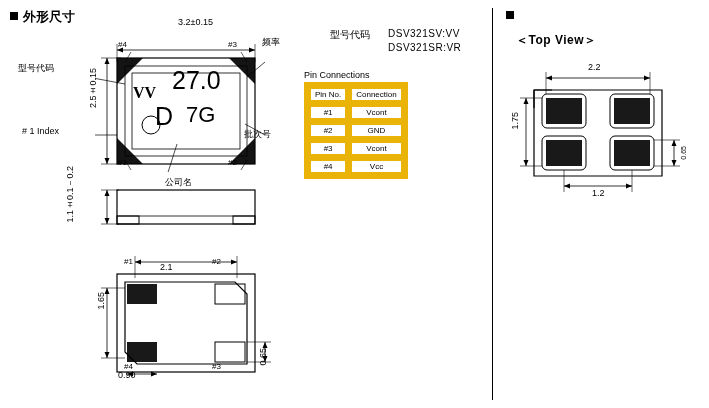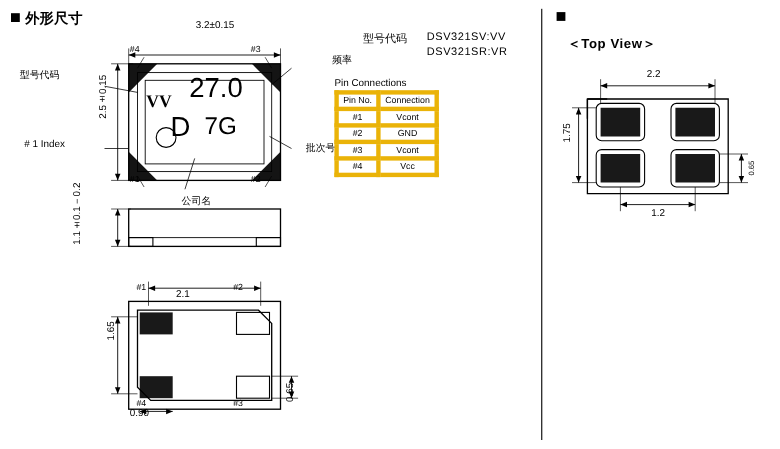--- a/index.html
+++ b/index.html
@@ -11,21 +11,21 @@
   .abs{position:absolute;}
   .ttl{font-size:13px;font-weight:bold;}
   .sq{display:inline-block;width:8px;height:8px;background:#000;margin-right:5px;vertical-align:1px;}
   .lbl{font-size:9px;white-space:nowrap;}
   .lbl8{font-size:8px;white-space:nowrap;}
   .lbl7{font-size:7px;white-space:nowrap;}
   .vert{writing-mode:vertical-rl;transform:rotate(180deg);}
   .divider{position:absolute;top:8px;bottom:8px;width:0;border-left:1px solid #000;}
   svg{display:block;}
   table.pin{border-collapse:collapse;font-size:8px;}
-  table.pin td,table.pin th{border:4px solid #eab308;padding:1px 4px;font-weight:normal;text-align:center;}
+  table.pin td,table.pin th{border:7px solid #eab308;padding:1px 4px;font-weight:normal;text-align:center;}
   .code{font-size:10px;white-space:nowrap;}
   .topview{font-size:12px;font-weight:bold;letter-spacing:0.5px;}
 </style>
 </head>
 <body>
 
 <div class="abs ttl" style="left:10px;top:8px;">
   <span class="sq"></span><span>外形尺寸</span>
 </div>
 
@@ -71,22 +71,22 @@
 
 <div class="abs lbl" style="left:152px;top:17px;margin-left:26px;">3.2±0.15</div>
 <div class="abs lbl vert" style="left:88px;top:68px;">2.5±0.15</div>
 
 <div class="abs lbl8" style="left:118px;top:40px;">#4</div>
 <div class="abs lbl8" style="left:228px;top:40px;">#3</div>
 <div class="abs lbl8" style="left:118px;top:158px;">#1</div>
 <div class="abs lbl8" style="left:228px;top:158px;">#2</div>
 
 <div class="abs lbl" style="left:18px;top:62px;">型号代码</div>
-<div class="abs lbl" style="left:262px;top:48px;margin-left:40px;">频率</div>
-<div class="abs lbl" style="left:278px;top:128px;text-align:center;">批次号</div>
+<div class="abs lbl" style="left:262px;top:36px;">频率</div>
+<div class="abs lbl" style="left:244px;top:128px;text-align:center;">批次号</div>
 <div class="abs lbl" style="left:22px;top:126px;"># 1 Index</div>
 <div class="abs lbl" style="left:146px;top:176px;margin-left:19px;">公司名</div>
 
 <div class="abs" style="left:133px;top:84px;font-size:16px;font-weight:bold;font-family:Liberation Serif, serif;">VV</div>
 <div class="abs" style="left:172px;top:66px;font-size:25px;font-family:'Liberation Sans',sans-serif;">27.0</div>
 <div class="abs" style="left:155px;top:102px;font-size:25px;font-family:'Liberation Sans',sans-serif;">D</div>
 <div class="abs" style="left:186px;top:102px;font-size:22px;font-family:'Liberation Sans',sans-serif;">7G</div>
 
 <div class="abs" style="left:95px;top:178px;">
   <svg width="200" height="60" viewBox="0 0 200 60">

